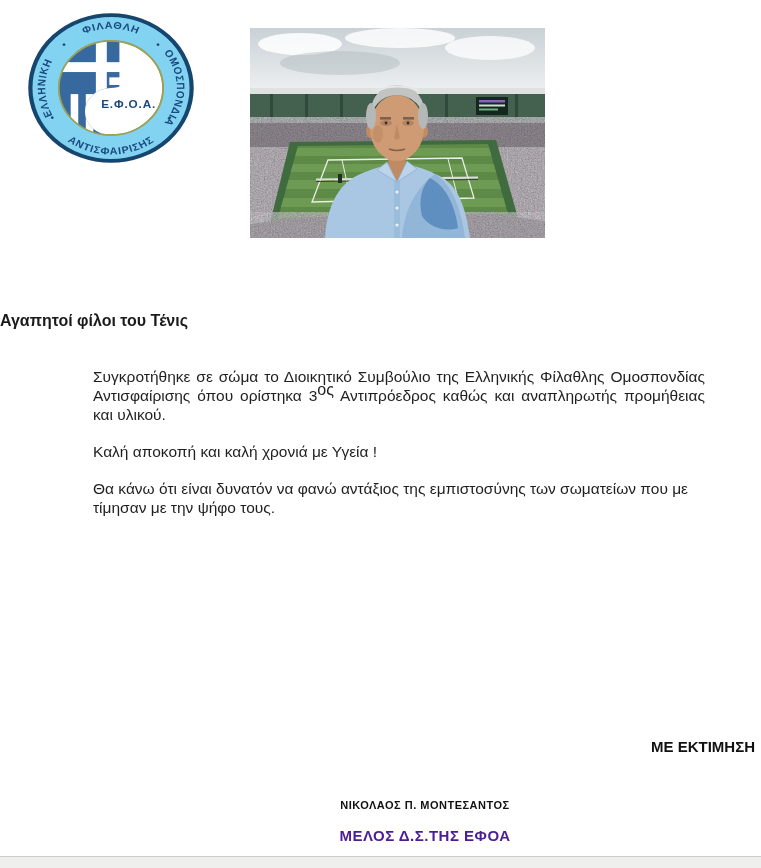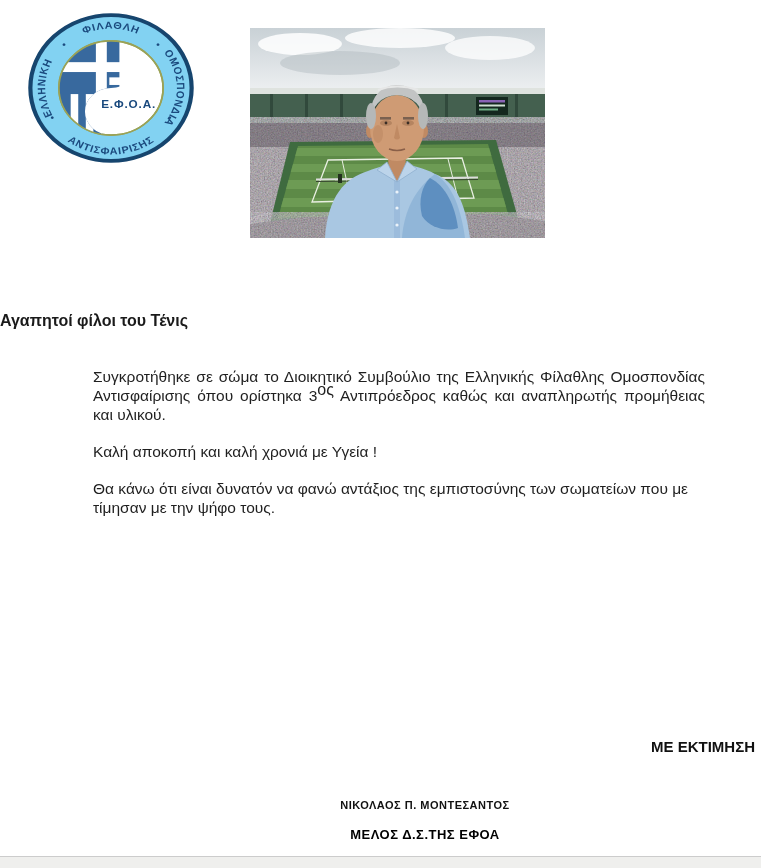--- a/index.html
+++ b/index.html
@@ -22,21 +22,21 @@
   .closing{
     position:absolute;top:738px;left:95px;width:660px;text-align:right;
     font-size:15px;font-weight:bold;color:#111;
   }
   .sig-name{
     position:absolute;top:799px;left:95px;width:660px;text-align:center;
     font-size:11px;font-weight:bold;color:#111;letter-spacing:0.5px;
   }
   .sig-role{
     position:absolute;top:827px;left:95px;width:660px;text-align:center;
-    font-size:13px;font-weight:bold;color:#000000;letter-spacing:0.5px;
+    font-size:15px;font-weight:bold;color:#4c1d95;letter-spacing:0.5px;
   }
   .hscrollbar{
     position:absolute;left:0;bottom:0;width:761px;height:12px;
     background:#efefed;border-top:1px solid #cccccc;box-sizing:border-box;
   }
   .logo-arc-text{font-size:13px;font-weight:bold;letter-spacing:1px;}
   .logo-dot{font-size:12px;font-weight:bold;}
 </style>
 </head>
 <body>

